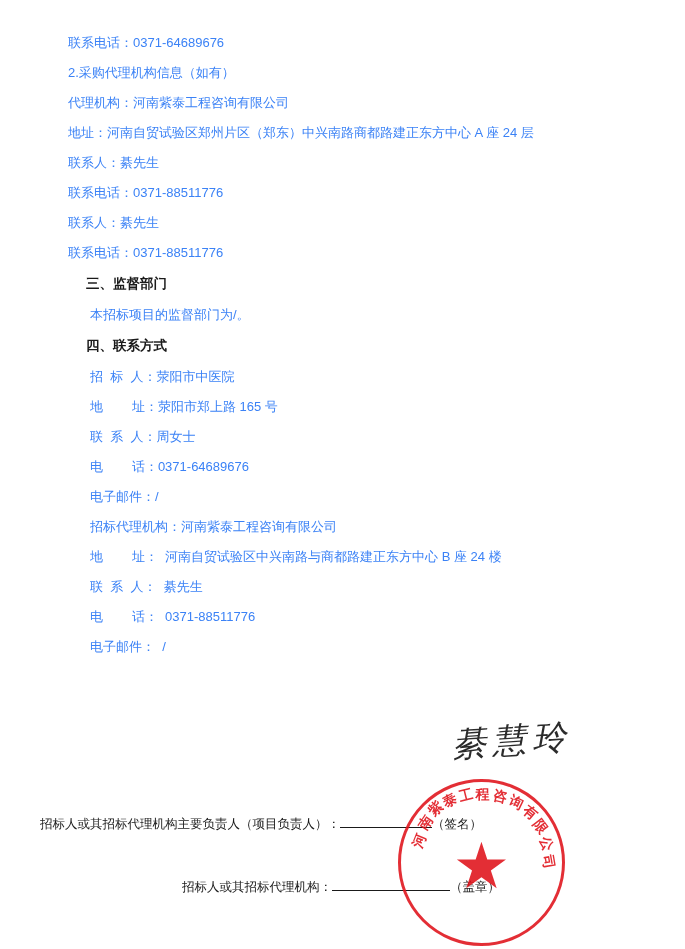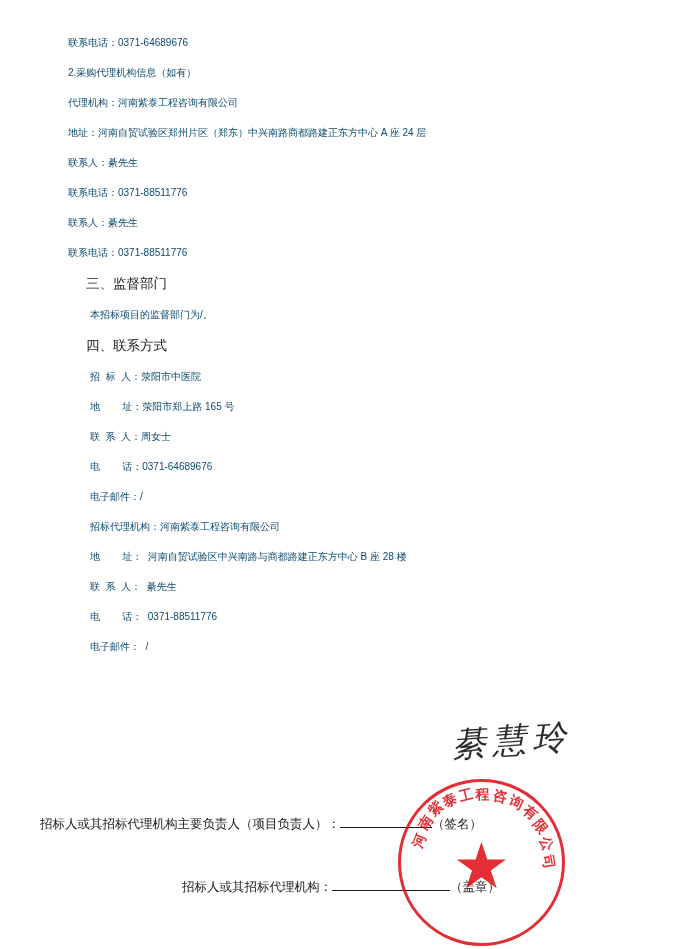--- a/index.html
+++ b/index.html
@@ -22,30 +22,30 @@
     padding: 0;
     box-sizing: border-box;
   }
   .body-text {
     position: absolute;
     left: 68px;
     top: 28px;
     width: 560px;
   }
   .line {
-    font-size: 10px;
+    font-size: 13px;
     line-height: 30px;
     white-space: pre;
-    color: #0c4a6e;
+    color: #3b82f6;
   }
   .indent-1 { padding-left: 0px; }
   .indent-3 { padding-left: 22px; }
   .heading {
     font-size: 13.5px;
-    font-weight: normal;
+    font-weight: bold;
     line-height: 32px;
     padding-left: 18px;
     white-space: pre;
   }
   .sig-line {
     font-size: 12.5px;
     line-height: 28px;
     white-space: pre;
   }
   .sig-row1 { position: absolute; left: 26px; top: 782px; }
@@ -147,21 +147,21 @@
     <div class="line indent-3">本招标项目的监督部门为/。</div>
 
     <div class="heading">四、联系方式</div>
     <div class="line indent-3">招  标  人：荥阳市中医院</div>
     <div class="line indent-3">地        址：荥阳市郑上路 165 号</div>
     <div class="line indent-3">联  系  人：周女士</div>
     <div class="line indent-3">电        话：0371-64689676</div>
     <div class="line indent-3">电子邮件：/</div>
     <div class="line indent-3"></div>
     <div class="line indent-3">招标代理机构：河南紫泰工程咨询有限公司</div>
-    <div class="line indent-3">地        址：  河南自贸试验区中兴南路与商都路建正东方中心 B 座 28 楼</div>
+    <div class="line indent-3">地        址：  河南自贸试验区中兴南路与商都路建正东方中心 B 座 24 楼</div>
     <div class="line indent-3">联  系  人：  綦先生</div>
     <div class="line indent-3">电        话：  0371-88511776</div>
     <div class="line indent-3">电子邮件：  /</div>
   </div>
 
   <div class="handsign">綦慧玲</div>
 
   <div class="sig-line sig-row1">
     <span>招标人或其招标代理机构主要负责人（项目负责人）：</span><span class="underline-blank"></span><span>（签名）</span>
   </div>

